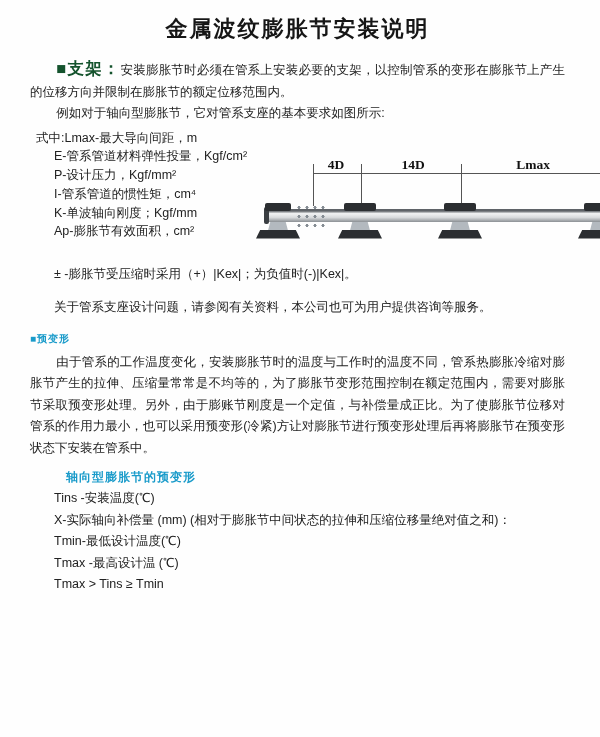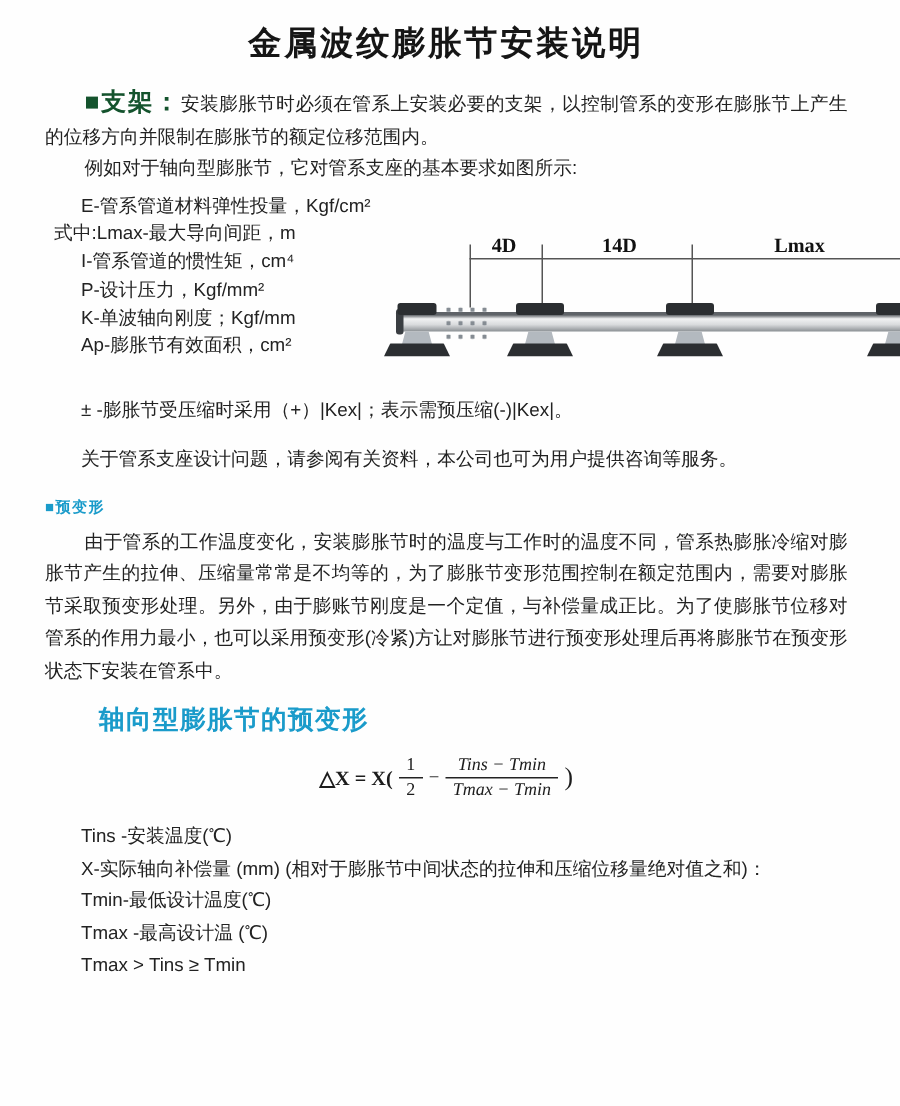--- a/index.html
+++ b/index.html
@@ -64,43 +64,43 @@
   .s1 { left:-10px; } .s2 { left:72px; } .s3 { left:172px; } .s4 { left:312px; }
   .support .cap { position:absolute; top:0; left:8px; width:32px; height:8px; background:#2b2e31; border-radius:2px; }
   .support .ped { position:absolute; top:19px; left:14px; width:20px; height:9px; background:#b3b9bf;
     clip-path:polygon(12% 0, 88% 0, 100% 100%, 0 100%); }
   .support .base { position:absolute; top:27px; left:2px; width:44px; height:9px; background:#2b2e31;
     clip-path:polygon(10% 0, 90% 0, 100% 100%, 0 100%); }
   .s1 .cap { width:26px; left:11px; }
 
   .sec-title { color:#1a9bca; font-size:10px; font-weight:700; margin:14px 0 6px; letter-spacing:1px; }
   .sub-blue { color:#1a9bca; font-weight:700; letter-spacing:1px; }
-  .axial-h { font-size:17px; margin:10px 0 2px 36px;font-family:Liberation Serif, serif; }
+  .axial-h { font-size:12px; margin:10px 0 2px 36px;font-family:Liberation Serif, serif; }
 
   .sub-items { margin-left:24px; }
   .sub-items .item { line-height:21.5px; color:#222; }
 </style>
 </head>
 <body>
 
 <div class="page">
 
   <h1 class="title">金属波纹膨胀节安装说明</h1>
 
   <p class="para indent"><span class="sec-head">■支架：</span><span>安装膨胀节时必须在管系上安装必要的支架，以控制管系的变形在膨胀节上产生的位移方向并限制在膨胀节的额定位移范围内。</span></p>
 
   <p class="para indent">例如对于轴向型膨胀节，它对管系支座的基本要求如图所示:</p>
 
 
   <div class="defs-wrap">
     <div class="defs">
+      <div class="def-line first">式中:Lmax-最大导向间距，m</div>
       <div class="def-line rest">E-管系管道材料弹性投量，Kgf/cm²</div>
-      <div class="def-line first">式中:Lmax-最大导向间距，m</div>
+      <div class="def-line rest">P-设计压力，Kgf/mm²</div>
       <div class="def-line rest">I-管系管道的惯性矩，cm⁴</div>
-      <div class="def-line rest">P-设计压力，Kgf/mm²</div>
       <div class="def-line rest">K-单波轴向刚度；Kgf/mm</div>
       <div class="def-line rest">Ap-膨胀节有效面积，cm²</div>
     </div>
 
     <div class="diagram">
       <div class="dim-label" style="left:72px">4D</div>
       <div class="dim-label" style="left:149px">14D</div>
       <div class="dim-label" style="left:269px">Lmax</div>
       <div class="dim-line"></div>
       <div class="dim-tick t1"></div>
@@ -126,41 +126,28 @@
         <div class="base"></div>
       </div>
       <div class="support s4">
         <div class="cap"></div>
         <div class="ped"></div>
         <div class="base"></div>
       </div>
     </div>
   </div>
 
-  <p class="def-note">± -膨胀节受压缩时采用（+）|Kex|；表示需预压缩(-)|Kex|。</p>
+  <p class="def-note">± -膨胀节受压缩时采用（+）|Kex|；为负值时(-)|Kex|。</p>
   <p class="def-note svc">关于管系支座设计问题，请参阅有关资料，本公司也可为用户提供咨询等服务。</p>
 
   <h2 class="sec-title">■预变形</h2>
   <p class="para indent">由于管系的工作温度变化，安装膨胀节时的温度与工作时的温度不同，管系热膨胀冷缩对膨胀节产生的拉伸、压缩量常常是不均等的，为了膨胀节变形范围控制在额定范围内，需要对膨胀节采取预变形处理。另外，由于膨账节刚度是一个定值，与补偿量成正比。为了使膨胀节位移对管系的作用力最小，也可以采用预变形(冷紧)方让对膨胀节进行预变形处理后再将膨胀节在预变形状态下安装在管系中。</p>
 
   <h3 class="sub-blue axial-h">轴向型膨胀节的预变形</h3>
 
-  <div class="formula f2">
-    <span class="f2-lhs">△X = X(</span>
-    <span class="frac">
-      <span class="num">1</span>
-      <span class="den">2</span>
-    </span>
-    <span>−</span>
-    <span class="frac ital">
-      <span class="num">Tins − Tmin</span>
-      <span class="den">Tmax − Tmin</span>
-    </span>
-    <span class="paren">)</span>
-  </div>
 
 
   <div class="sub-items">
     <p class="item">Tins -安装温度(℃)</p>
     <p class="item">X-实际轴向补偿量 (mm) (相对于膨胀节中间状态的拉伸和压缩位移量绝对值之和)：</p>
     <p class="item">Tmin-最低设计温度(℃)</p>
     <p class="item">Tmax -最高设计温 (℃)</p>
     <p class="item">Tmax &gt; Tins ≥ Tmin</p>
   </div>
 

